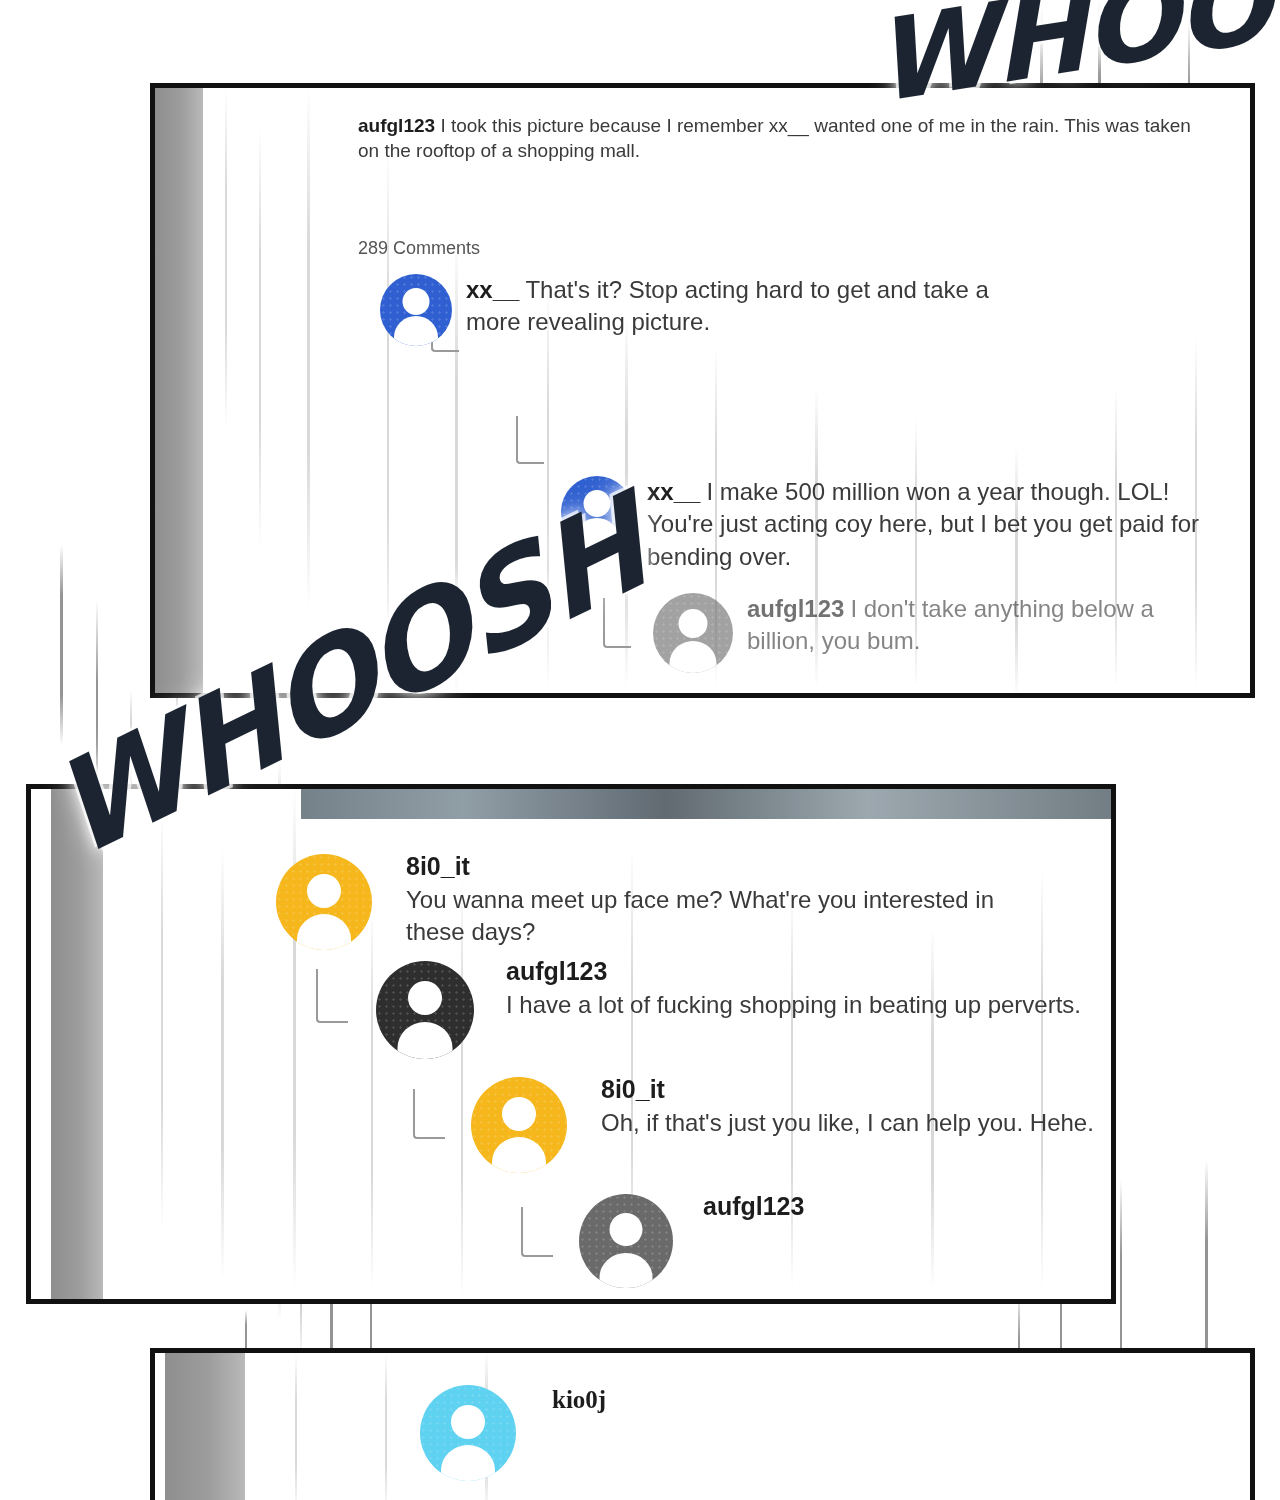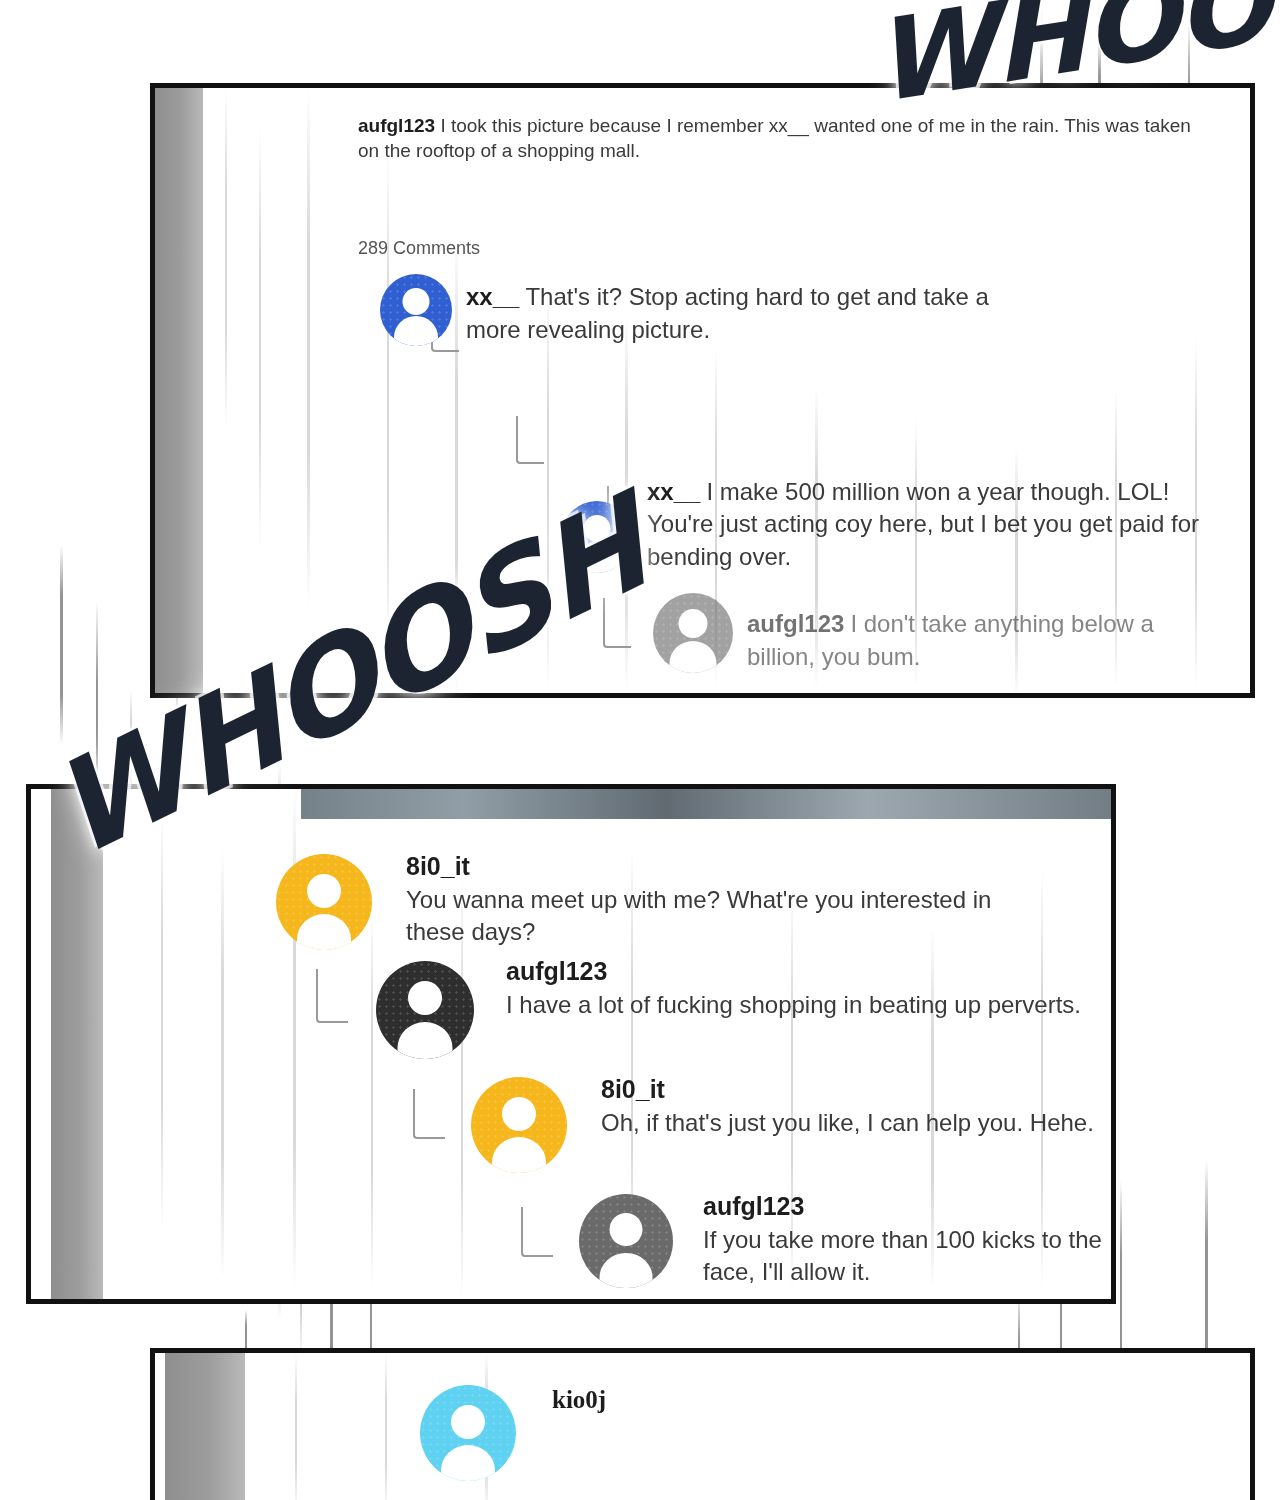--- a/index.html
+++ b/index.html
@@ -70,21 +70,21 @@
   }
   .comment-count {
     position: absolute;
     font-size: 18px;
     color: #555555;
   }
 
   .comment {
     position: absolute;
     display: flex;
-    align-items: flex-end;
+    align-items: flex-start;
   }
   .comment .avatar {
     flex: 0 0 auto;
     border-radius: 50%;
     position: relative;
     overflow: hidden;
   }
   .comment .body {
     font-size: 24px;
     line-height: 1.35;
@@ -248,21 +248,21 @@
   </div>
 
   <div class="comment stacked" style="left:245px; top:55px; width:760px; display:block;">
     <div class="avatar yellow" style="width:96px; height:96px; position:absolute; left:0; top:10px;">
       <div class="tex"></div>
         <div class="head" style="width:34px;height:34px;top:20px;"></div>
       <div class="shoulders" style="width:54px;height:36px;bottom:0;"></div>
     </div>
     <div class="body" style="margin-left:130px;">
       <div class="uname" style="font-size:25px;">8i0_it</div>
-      <div style="width:590px;">You wanna meet up with me? What're you interested in these days?</div>
+      <div style="width:590px;">You wanna meet up face me? What're you interested in these days?</div>
     </div>
   </div>
 
   <div class="elbow" style="left:285px; top:180px; width:30px; height:52px;"></div>
   <div class="comment stacked" style="left:345px; top:160px; width:740px; display:block;">
     <div class="avatar dark" style="width:98px; height:98px; position:absolute; left:0; top:12px;">
       <div class="tex"></div>
         <div class="head" style="width:34px;height:34px;top:20px;"></div>
       <div class="shoulders" style="width:55px;height:37px;bottom:0;"></div>
     </div>
@@ -287,21 +287,20 @@
 
   <div class="elbow" style="left:490px; top:418px; width:30px; height:48px;"></div>
   <div class="comment stacked" style="left:548px; top:395px; width:660px; display:block;">
     <div class="avatar dark2" style="width:94px; height:94px; position:absolute; left:0; top:10px;">
       <div class="tex"></div>
         <div class="head" style="width:33px;height:33px;top:19px;"></div>
       <div class="shoulders" style="width:53px;height:35px;bottom:0;"></div>
     </div>
     <div class="body" style="margin-left:124px;">
       <div class="uname" style="font-size:25px;">aufgl123</div>
-      <div style="width:420px;">If you take more than 100 kicks to the face, I'll allow it.</div>
     </div>
   </div>
 </div>
 
 <div class="panel" style="left:150px; top:1348px; width:1105px; height:160px;">
   <div class="gray-bar" style="left:10px; width:80px;"></div>
   <div class="panel-inner-lines">
     <div class="sl light" style="left:140px; top:0; width:2px; height:160px;"></div>
     <div class="sl light" style="left:230px; top:0; width:2px; height:160px;"></div>
     <div class="sl light" style="left:330px; top:0; width:3px; height:160px;"></div>

